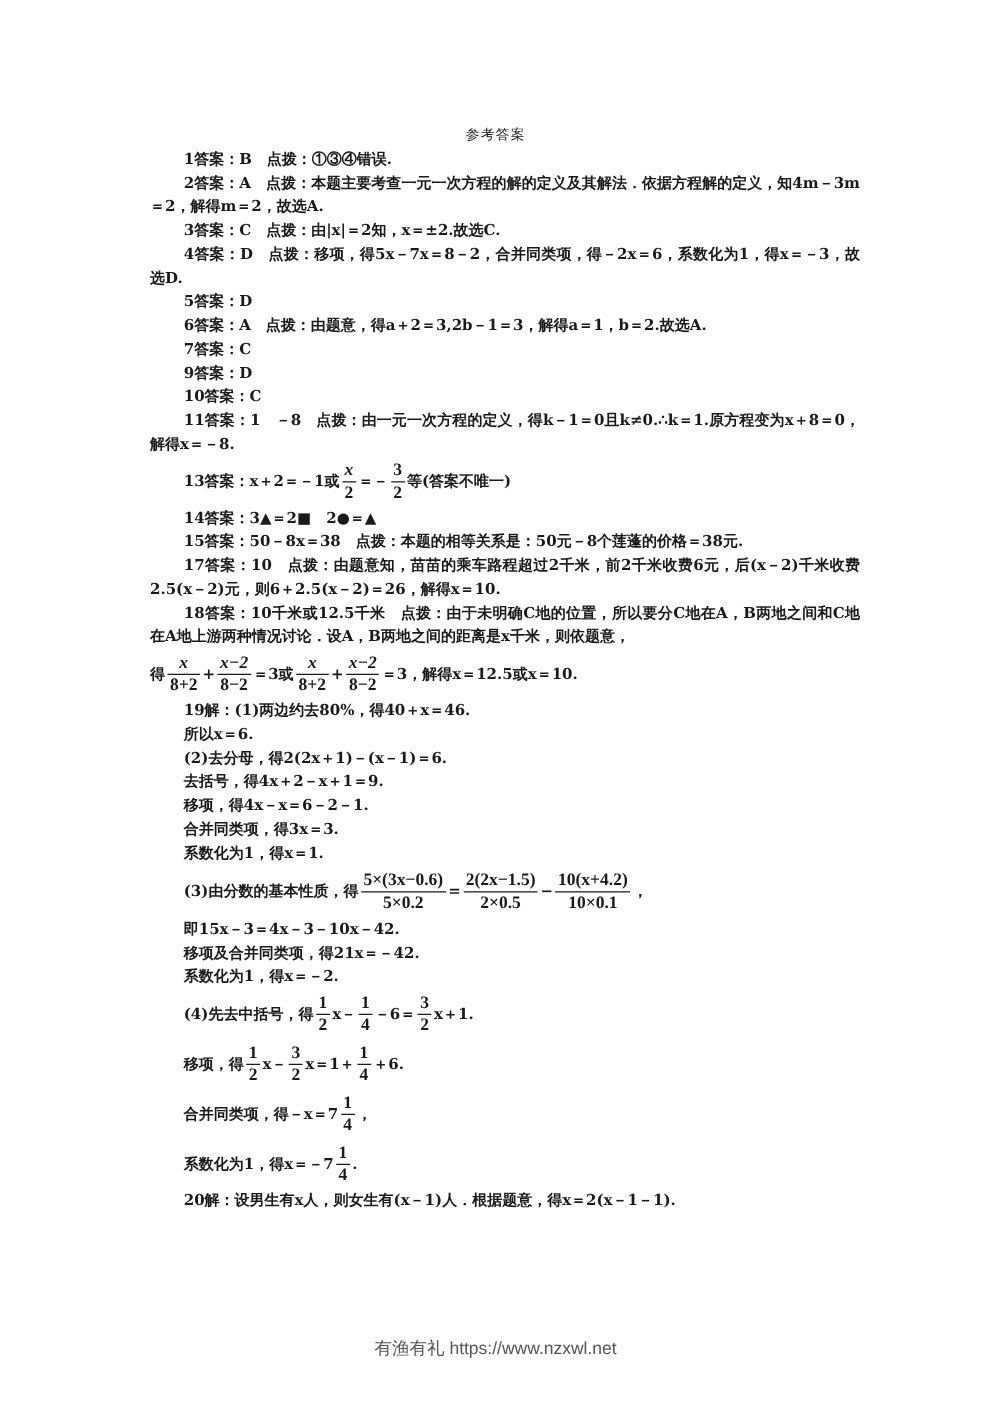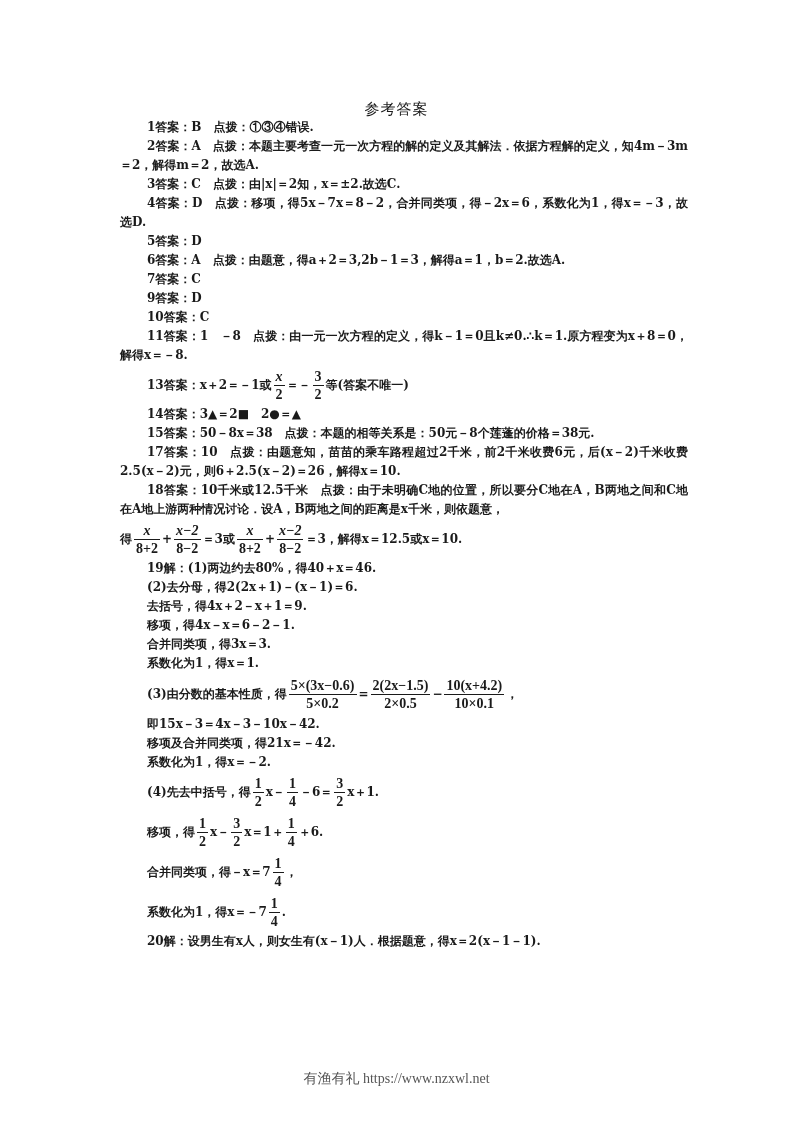--- a/index.html
+++ b/index.html
@@ -1,34 +1,34 @@
 <!DOCTYPE html>
 <html><head>
 <meta charset="utf-8">
 <style>
   html, body { margin: 0; padding: 0; background: #ffffff; }
   body { width: 793px; height: 1122px; position: relative; overflow: hidden;
          font-family: "DejaVu Serif", "Liberation Serif", serif; color: #1a1a1a; }
   .page { position: absolute; left: 0; top: 0; width: 793px; height: 1122px; }
   .title { position: absolute; top: 100px; left: 0; width: 793px; text-align: center;
-           font-size: 15px; letter-spacing: 1px; }
+           font-size: 11px; letter-spacing: 1px; }
   .content { position: absolute; left: 120px; top: 118px; width: 568px;
              font-size: 12px; line-height: 19px; font-weight: bold; }
   .p { margin: 0; text-indent: 27px; text-align: justify; }
   .pl { margin: 0; padding-left: 27px; }
   .frac { display: inline-block; vertical-align: middle; text-align: center;
           font-family: "Liberation Serif", "DejaVu Serif", serif; font-size: 14px;
           line-height: 17px; margin: 0 2px; }
   .frac .num { display: block; border-bottom: 1px solid #1a1a1a; padding: 0 2px; }
   .frac .den { display: block; padding: 0 2px; }
   .tall { line-height: 40px; }
   .tall2 { line-height: 42px; }
   .sym { font-family: "DejaVu Sans", sans-serif; font-size: 12px; }
   .footer { position: absolute; top: 1070px; left: 0; width: 793px; text-align: center;
-            font-family: Liberation Serif, serif; font-size: 14px; color: #555; }
+            font-family: Liberation Sans, sans-serif; font-size: 14px; color: #555; }
 </style>
 </head>
 <body>
 
 <div class="page">
   <div class="title">参考答案</div>
 
   <div class="content">
     <p class="p">1答案：B　点拨：①③④错误.</p>
     <p class="p">2答案：A　点拨：本题主要考查一元一次方程的解的定义及其解法．依据方程解的定义，知4m－3m＝2，解得m＝2，故选A.</p>
@@ -50,20 +50,21 @@
     </p>
 
     <p class="p">15答案：50－8x＝38　点拨：本题的相等关系是：50元－8个莲蓬的价格＝38元.</p>
     <p class="p">17答案：10　点拨：由题意知，苗苗的乘车路程超过2千米，前2千米收费6元，后(x－2)千米收费2.5(x－2)元，则6＋2.5(x－2)＝26，解得x＝10.</p>
     <p class="p">18答案：10千米或12.5千米　点拨：由于未明确C地的位置，所以要分C地在A，B两地之间和C地在A地上游两种情况讨论．设A，B两地之间的距离是x千米，则依题意，</p>
     <p class="tall" style="margin:0">
       <span>得</span><span class="frac"><span class="num" style="font-style:italic">x</span><span class="den">8+2</span></span><span>+</span><span class="frac"><span class="num" style="font-style:italic">x−2</span><span class="den">8−2</span></span><span>＝3或</span><span class="frac"><span class="num" style="font-style:italic">x</span><span class="den">8+2</span></span><span>+</span><span class="frac"><span class="num" style="font-style:italic">x−2</span><span class="den">8−2</span></span><span>＝3，解得x＝12.5或x＝10.</span>
     </p>
 
     <p class="pl">19解：(1)两边约去80%，得40＋x＝46.</p>
+    <p class="pl">所以x＝6.</p>
     <p class="pl">(2)去分母，得2(2x＋1)－(x－1)＝6.</p>
     <p class="pl">去括号，得4x＋2－x＋1＝9.</p>
     <p class="pl">移项，得4x－x＝6－2－1.</p>
     <p class="pl">合并同类项，得3x＝3.</p>
     <p class="pl">系数化为1，得x＝1.</p>
 
     <p class="pl tall2">
       <span>(3)由分数的基本性质，得</span><span class="frac"><span class="num">5×(3x−0.6)</span><span class="den">5×0.2</span></span><span>=</span><span class="frac"><span class="num">2(2x−1.5)</span><span class="den">2×0.5</span></span><span>−</span><span class="frac"><span class="num">10(x+4.2)</span><span class="den">10×0.1</span></span><span>，</span>
     </p>
     <p class="pl">即15x－3＝4x－3－10x－42.</p>

